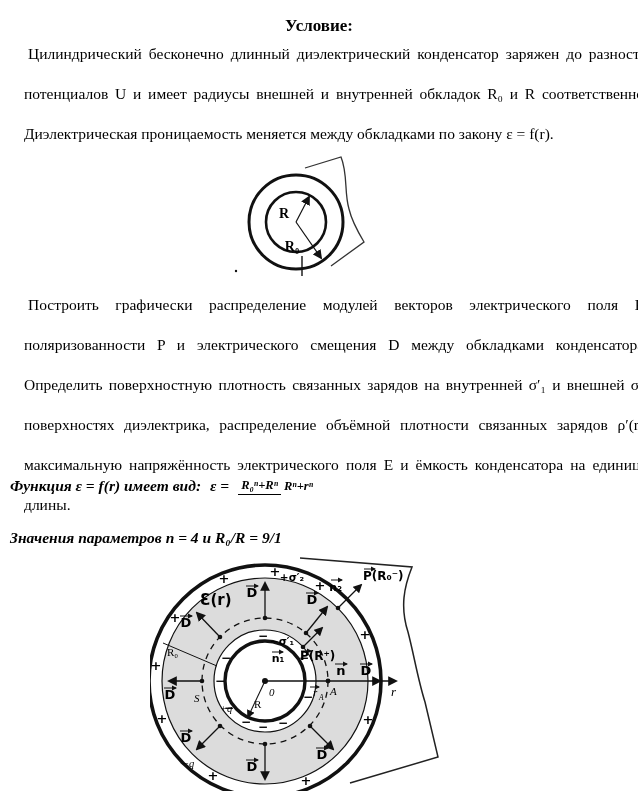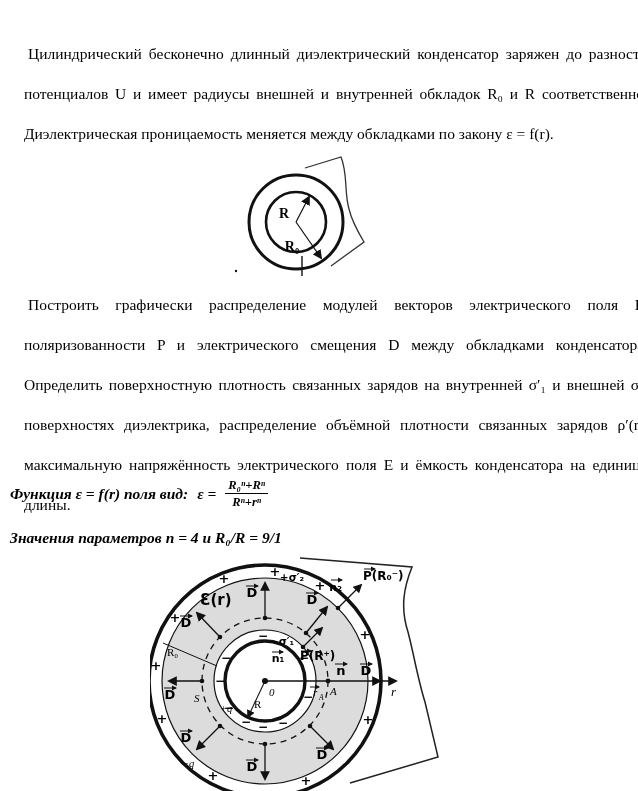--- a/index.html
+++ b/index.html
@@ -6,38 +6,39 @@
   .page{position:relative;width:638px;height:791px;background:#ffffff;overflow:hidden;
         font-family:"Liberation Serif", serif;color:#000;}
   .title{position:absolute;top:16px;left:0;right:0;text-align:center;
          font-weight:bold;font-size:17px;}
   .para{position:absolute;font-size:15.5px;line-height:40px;text-align:justify;
         text-align-last:left;margin-left:16px;}
   #p1{top:34px;left:8px;width:624px;text-indent:4px;}
   #p2{top:285px;left:8px;width:624px;text-indent:4px;}
   .formula-line{position:absolute;top:477px;left:10px;display:flex;align-items:center;
         gap:9px;font-weight:bold;font-style:italic;font-size:15.5px;}
-  .frac{display:inline-flex;flex-direction:column;align-items:center;
+  .frac{display:inline-flex;flex-direction:row;align-items:center;
         font-size:12.5px;line-height:1.3;}
   .frac .num{border-bottom:1.4px solid #000;padding:0 3px;}
   .frac .den{padding:0 3px;}
   .params{position:absolute;top:529px;left:10px;font-weight:bold;font-style:italic;
         font-size:15.5px;}
   .fig1{position:absolute;top:152px;left:200px;width:190px;height:130px;}
   .fig2{position:absolute;top:555px;left:150px;width:330px;height:236px;}
   svg text{fill:#000;}
   .flabel-sans{font-family:"DejaVu Sans", sans-serif;font-weight:bold;}
   .flabel-serif{font-family:"Liberation Serif", serif;}
   .it{font-style:italic;}
 </style>
 </head>
 <body>
 
 <div class="page">
 
+  <div class="title">Условие:</div>
 
   <div class="para" id="p1">Цилиндрический бесконечно длинный диэлектрический конденсатор заряжен до разности потенциалов U и имеет радиусы внешней и внутренней обкладок R₀ и R соответственно. Диэлектрическая проницаемость меняется между обкладками по закону ε = f(r).</div>
 
   <div class="fig1">
     <svg width="190" height="130" viewBox="0 0 190 130">
       <defs>
         <marker id="ah1" viewBox="0 0 10 10" refX="8" refY="5" markerWidth="8" markerHeight="8" orient="auto-start-reverse">
           <path d="M0,0 L10,5 L0,10 z" fill="#111"></path>
         </marker>
       </defs>
@@ -49,21 +50,21 @@
       <text x="84" y="66" text-anchor="middle" font-size="14" font-weight="bold">R</text>
       <text x="92" y="99" text-anchor="middle" font-size="14" font-weight="bold">R₀</text>
       <line x1="102" y1="104" x2="102" y2="124" stroke="#111" stroke-width="1.4"></line>
       <circle cx="36" cy="119" r="1.2" fill="#111"></circle>
     </svg>
   </div>
 
   <div class="para" id="p2">Построить графически распределение модулей векторов электрического поля E, поляризованности P и электрического смещения D между обкладками конденсатора. Определить поверхностную плотность связанных зарядов на внутренней σ′₁ и внешней σ′₂ поверхностях диэлектрика, распределение объёмной плотности связанных зарядов ρ′(r), максимальную напряжённость электрического поля E и ёмкость конденсатора на единицу длины.</div>
 
   <div class="formula-line">
-    <span>Функция ε = f(r) поля вид:</span>
+    <span>Функция ε = f(r) имеет вид:</span>
     <span>ε =</span>
     <span class="frac">
       <span class="num">R₀ⁿ+Rⁿ</span>
       <span class="den">Rⁿ+rⁿ</span>
     </span>
   </div>
 
   <div class="params">Значения параметров n = 4 и R₀/R = 9/1</div>
 
   <div class="fig2">

